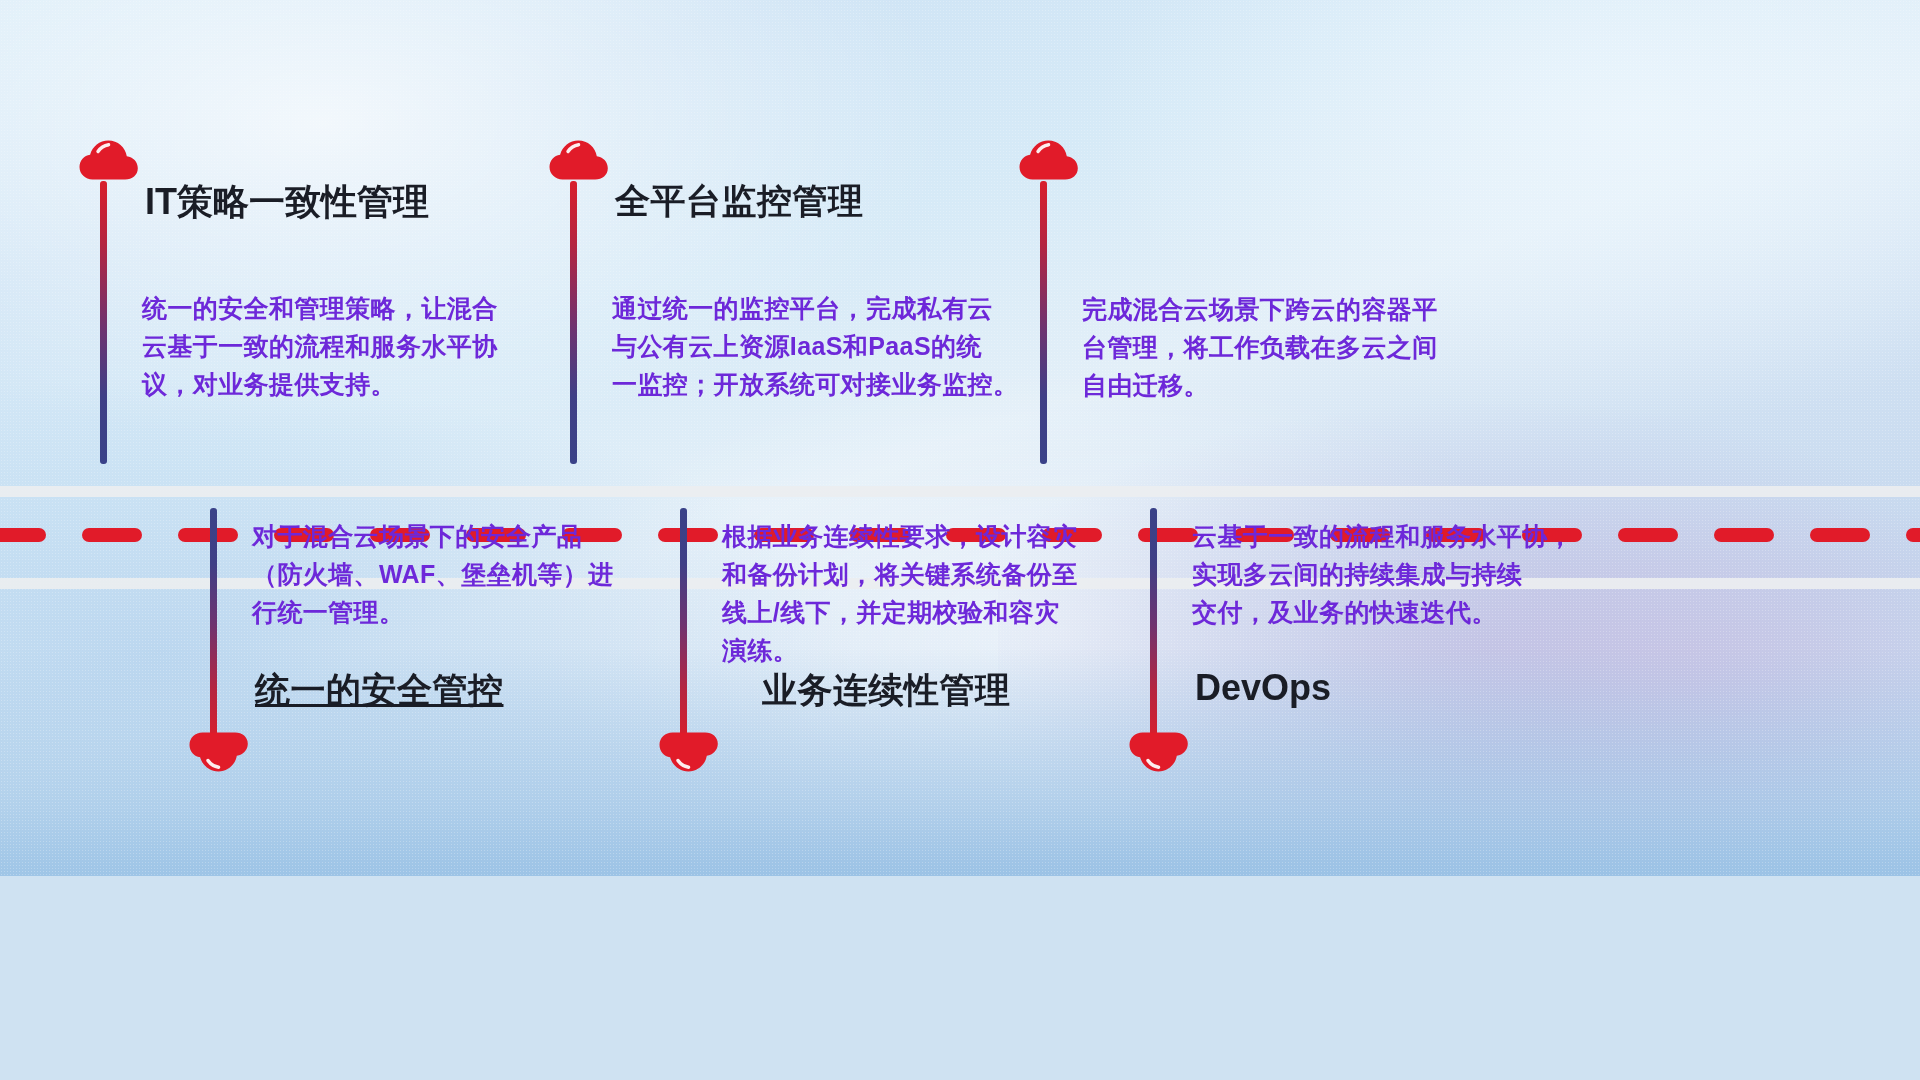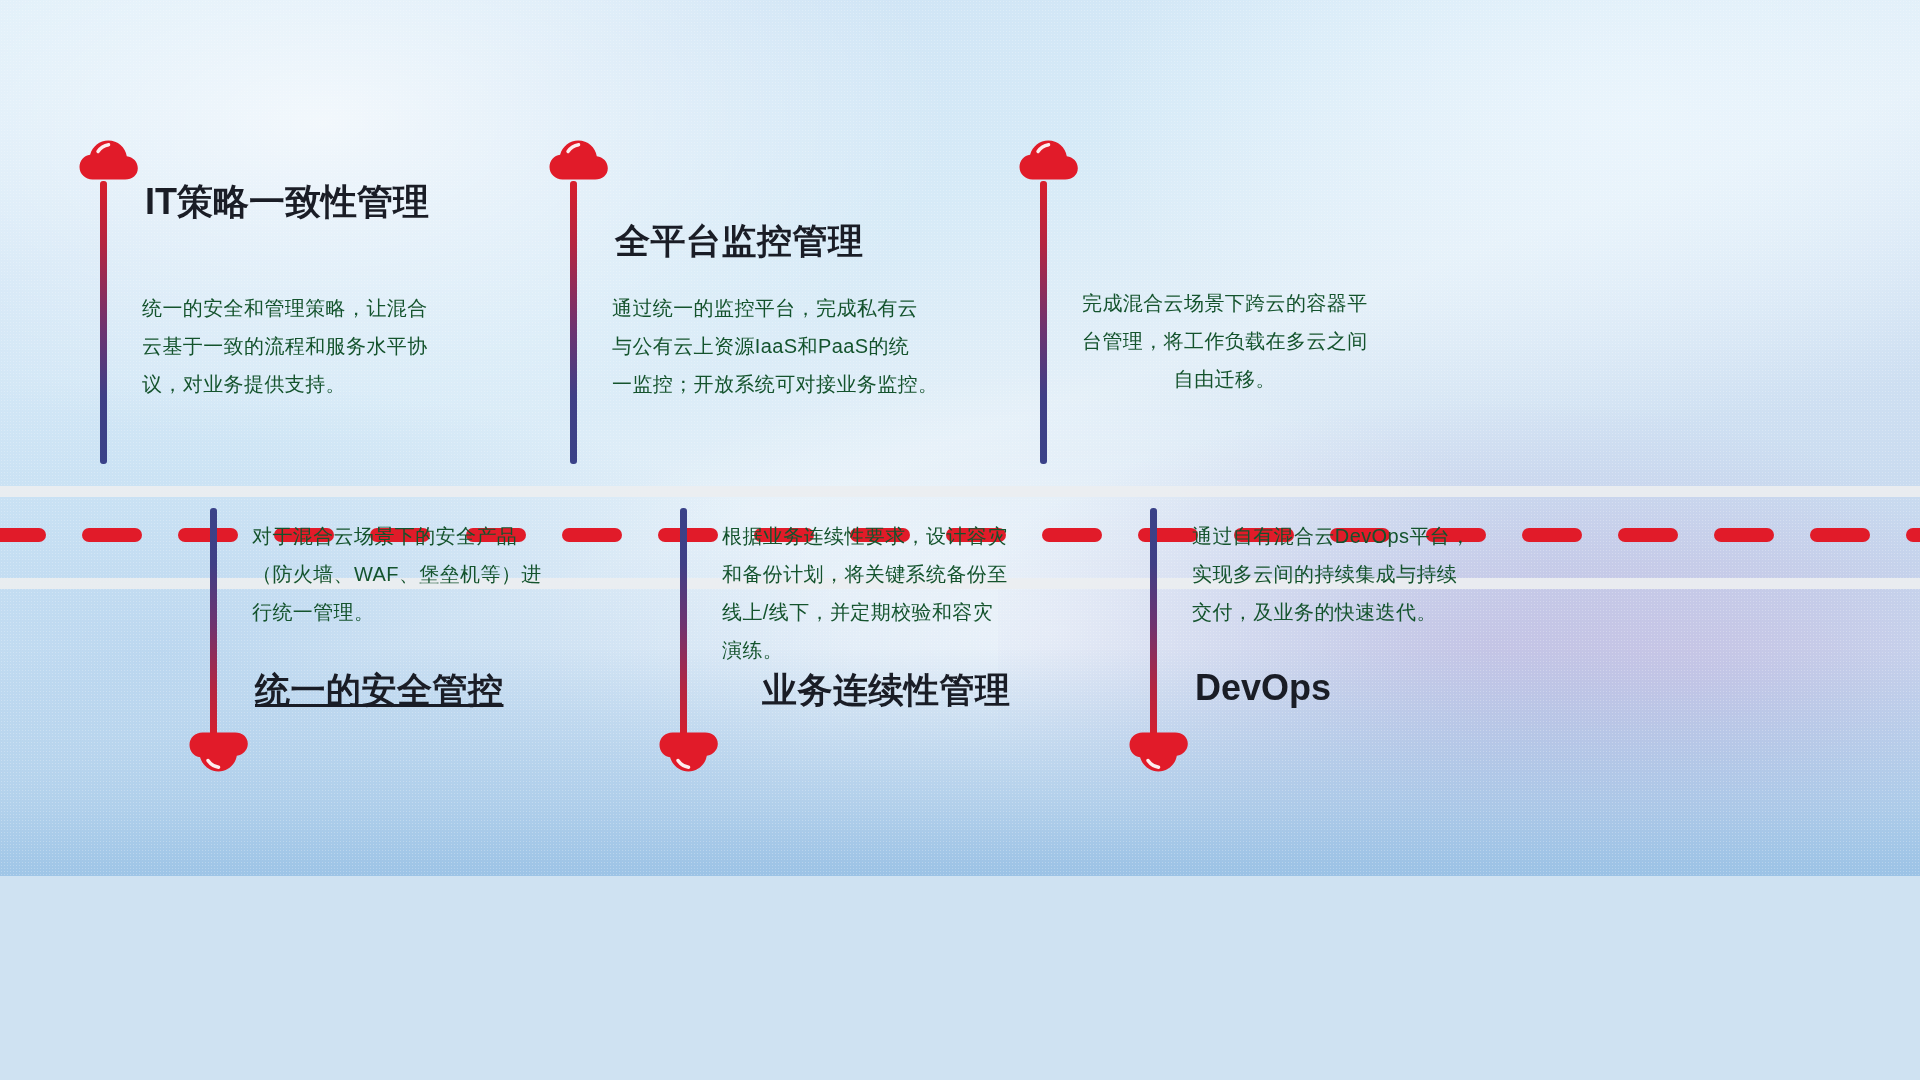--- a/index.html
+++ b/index.html
@@ -48,21 +48,21 @@
   .stem.up{background:linear-gradient(180deg,#3a4288 0%,#3f3f86 24%,#6e3370 50%,#b52540 78%,#d81f2c 100%);}
 
   .cloud{position:absolute;width:66px;height:48px;}
   .cloud svg{display:block;width:100%;height:100%;}
 
   .heading{position:absolute;white-space:nowrap;
     font-size:35px;font-weight:700;color:#1a1d26;letter-spacing:.5px;}
   .heading.latin{font-size:36px;letter-spacing:0;}
 
   .body{position:absolute;
-    font-size:20px;line-height:38px;color:#14532d;font-weight:400;
+    font-size:25px;line-height:38px;color:#6d28d9;font-weight:700;
     letter-spacing:.4px;white-space:pre-line;}
 </style>
 </head>
 <body>
 
 <div id="stage">
 
   <div class="bg-base"></div>
   <div class="bg-glow-a"></div>
   <div class="bg-glow-b"></div>
@@ -116,34 +116,34 @@
 议，对业务提供支持。</div>
       </div>
       <div class="item" style="left: 0px; top: 0px; width: 100%; height: 100%;">
         <div class="stem down" style="left: 570px; top: 181px; height: 283px;"></div>
         <div class="cloud" style="left: 546px; top: 133px;">
           <svg viewBox="0 0 66 48" xmlns="http://www.w3.org/2000/svg">
   <path d="M16.5 46.5c-7.2 0-13-5.3-13-12.4 0-6.3 4.6-11.5 10.6-12.3C16.3 13.7 23.6 7.6 32.4 7.6c9.3 0 17 6.8 18.4 15.7 6.2.6 11 5.7 11 11.9 0 6.8-5.6 11.3-12.6 11.3H16.5z" fill="#e11b29"></path>
   <path d="M22 18.5c2.4-3.6 6.2-6.1 10.6-6.8" stroke="#ffffff" stroke-width="3.4" stroke-linecap="round" fill="none" opacity=".92"></path>
 </svg>
         </div>
-        <div class="heading" style="left: 615px; top: 178px; margin-top: 40px;">全平台监控管理</div>
+        <div class="heading" style="left: 615px; top: 178px;">全平台监控管理</div>
         <div class="body" style="left: 612px; top: 289px;">通过统一的监控平台，完成私有云
 与公有云上资源IaaS和PaaS的统
 一监控；开放系统可对接业务监控。</div>
       </div>
       <div class="item" style="left: 0px; top: 0px; width: 100%; height: 100%;">
         <div class="stem down" style="left: 1040px; top: 181px; height: 283px;"></div>
         <div class="cloud" style="left: 1016px; top: 133px;">
           <svg viewBox="0 0 66 48" xmlns="http://www.w3.org/2000/svg">
   <path d="M16.5 46.5c-7.2 0-13-5.3-13-12.4 0-6.3 4.6-11.5 10.6-12.3C16.3 13.7 23.6 7.6 32.4 7.6c9.3 0 17 6.8 18.4 15.7 6.2.6 11 5.7 11 11.9 0 6.8-5.6 11.3-12.6 11.3H16.5z" fill="#e11b29"></path>
   <path d="M22 18.5c2.4-3.6 6.2-6.1 10.6-6.8" stroke="#ffffff" stroke-width="3.4" stroke-linecap="round" fill="none" opacity=".92"></path>
 </svg>
         </div>
-        <div class="body" style="left: 1082px; top: 284px; text-align: center;">完成混合云场景下跨云的容器平
+        <div class="body" style="left: 1082px; top: 290px;">完成混合云场景下跨云的容器平
 台管理，将工作负载在多云之间
 自由迁移。</div>
       </div>
       <div class="item" style="left: 0px; top: 0px; width: 100%; height: 100%;">
         <div class="stem up" style="left: 210px; top: 508px; height: 232px;"></div>
         <div class="cloud" style="left: 186px; top: 731px; transform: scaleY(-1);">
           <svg viewBox="0 0 66 48" xmlns="http://www.w3.org/2000/svg">
   <path d="M16.5 46.5c-7.2 0-13-5.3-13-12.4 0-6.3 4.6-11.5 10.6-12.3C16.3 13.7 23.6 7.6 32.4 7.6c9.3 0 17 6.8 18.4 15.7 6.2.6 11 5.7 11 11.9 0 6.8-5.6 11.3-12.6 11.3H16.5z" fill="#e11b29"></path>
   <path d="M22 18.5c2.4-3.6 6.2-6.1 10.6-6.8" stroke="#ffffff" stroke-width="3.4" stroke-linecap="round" fill="none" opacity=".92"></path>
 </svg>
@@ -169,19 +169,19 @@
       </div>
       <div class="item" style="left: 0px; top: 0px; width: 100%; height: 100%;">
         <div class="stem up" style="left: 1150px; top: 508px; height: 232px;"></div>
         <div class="cloud" style="left: 1126px; top: 731px; transform: scaleY(-1);">
           <svg viewBox="0 0 66 48" xmlns="http://www.w3.org/2000/svg">
   <path d="M16.5 46.5c-7.2 0-13-5.3-13-12.4 0-6.3 4.6-11.5 10.6-12.3C16.3 13.7 23.6 7.6 32.4 7.6c9.3 0 17 6.8 18.4 15.7 6.2.6 11 5.7 11 11.9 0 6.8-5.6 11.3-12.6 11.3H16.5z" fill="#e11b29"></path>
   <path d="M22 18.5c2.4-3.6 6.2-6.1 10.6-6.8" stroke="#ffffff" stroke-width="3.4" stroke-linecap="round" fill="none" opacity=".92"></path>
 </svg>
         </div>
         <div class="heading latin" style="left: 1195px; top: 667px;">DevOps</div>
-        <div class="body" style="left: 1192px; top: 517px;">通过自有混合云DevOps平台，
+        <div class="body" style="left: 1192px; top: 517px;">云基于一致的流程和服务水平协，
 实现多云间的持续集成与持续
 交付，及业务的快速迭代。</div>
       </div>
     </div>
 
 </div>
 
 </body></html>

